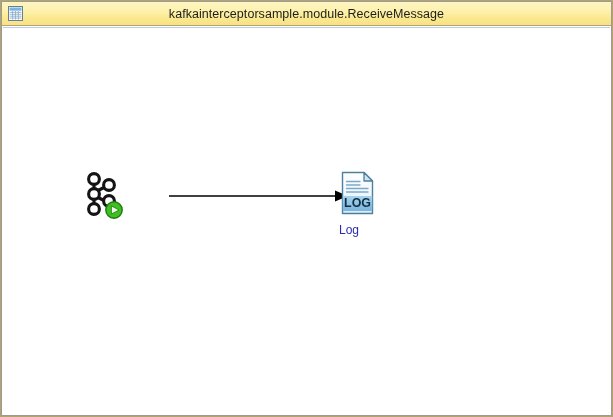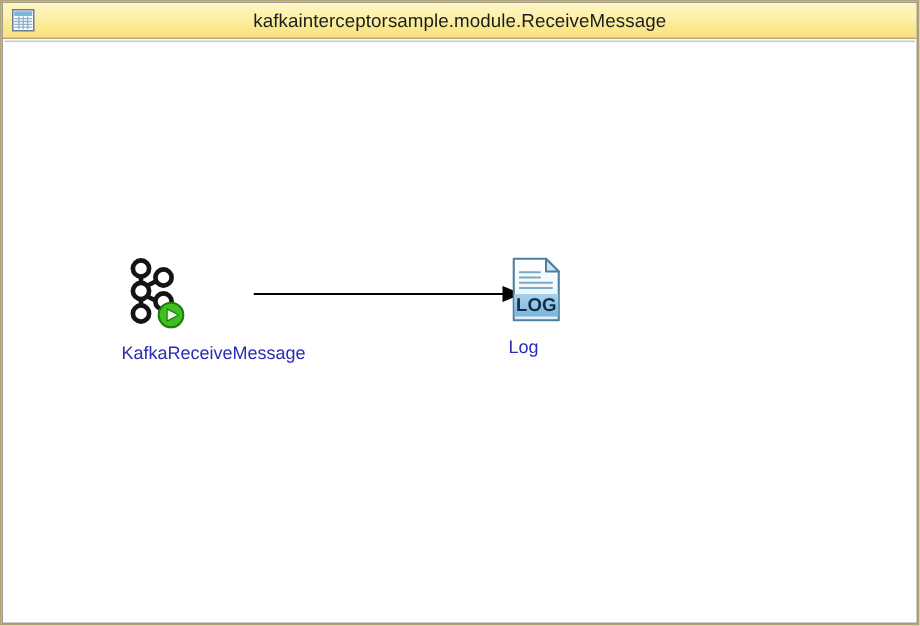--- a/index.html
+++ b/index.html
@@ -179,21 +179,20 @@
 
           <circle cx="28" cy="15" r="5.4" fill="#ffffff" stroke="#141414" stroke-width="3.1"></circle>
           <circle cx="28" cy="31" r="5.4" fill="#ffffff" stroke="#141414" stroke-width="3.1"></circle>
 
           <g>
             <circle cx="33" cy="40" r="8.2" fill="#3fc020" stroke="#1f7a10" stroke-width="1.4"></circle>
             <polygon points="30.4,35.9 38.1,40 30.4,44.1" fill="#eaf9e2" stroke="#1f7a10" stroke-width="0.8" stroke-linejoin="round"></polygon>
           </g>
         </svg>
       </span>
-      <span class="node-label">KafkaReceiveMessage</span>
     </div>
 
     <div class="node" id="node-log">
       <span class="node-icon">
         <svg width="38" height="46" viewBox="0 0 38 46">
           <defs>
             <linearGradient id="logPaper" x1="0" y1="0" x2="0" y2="1">
               <stop offset="0%" stop-color="#ffffff"></stop>
               <stop offset="60%" stop-color="#eef6fc"></stop>
               <stop offset="100%" stop-color="#dcecf8"></stop>

